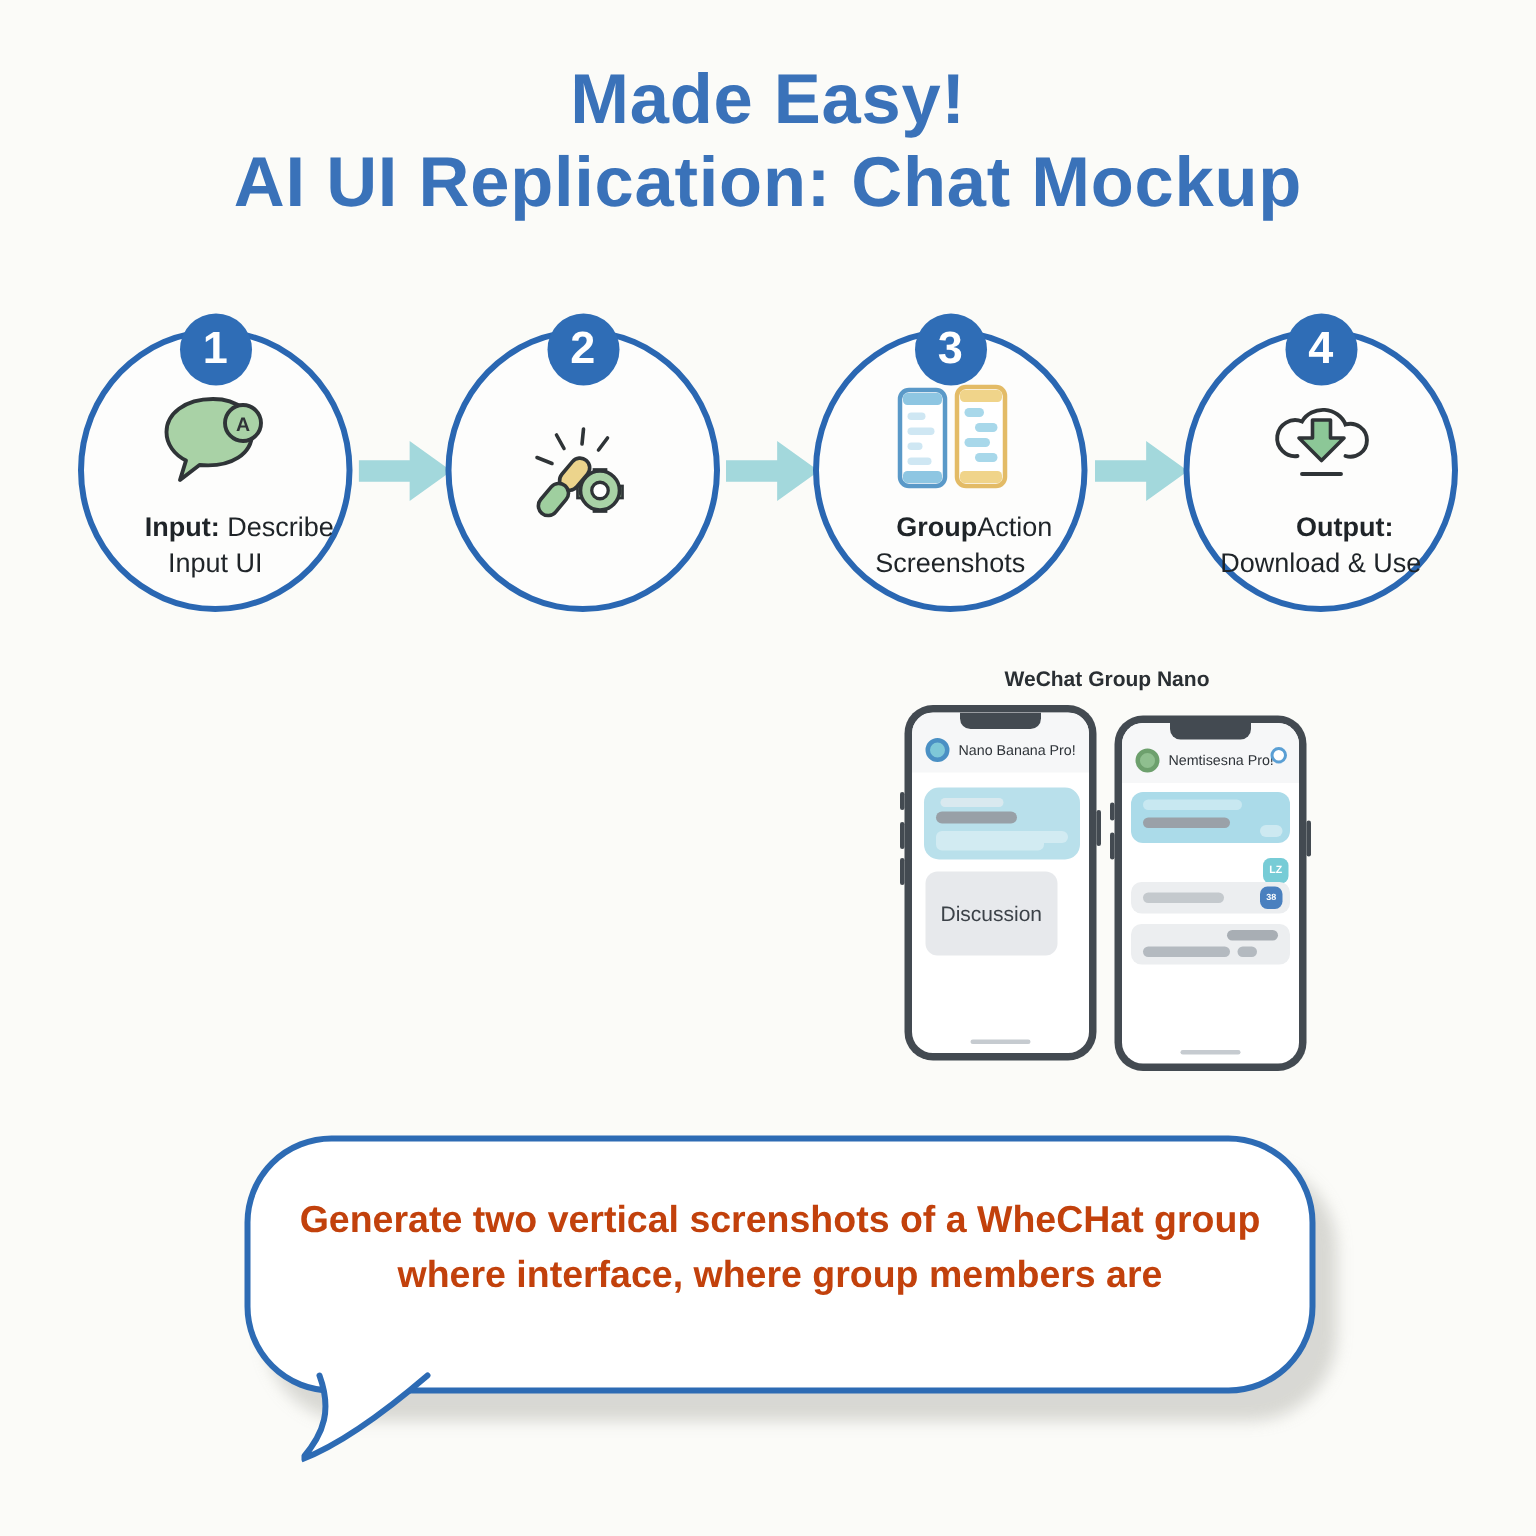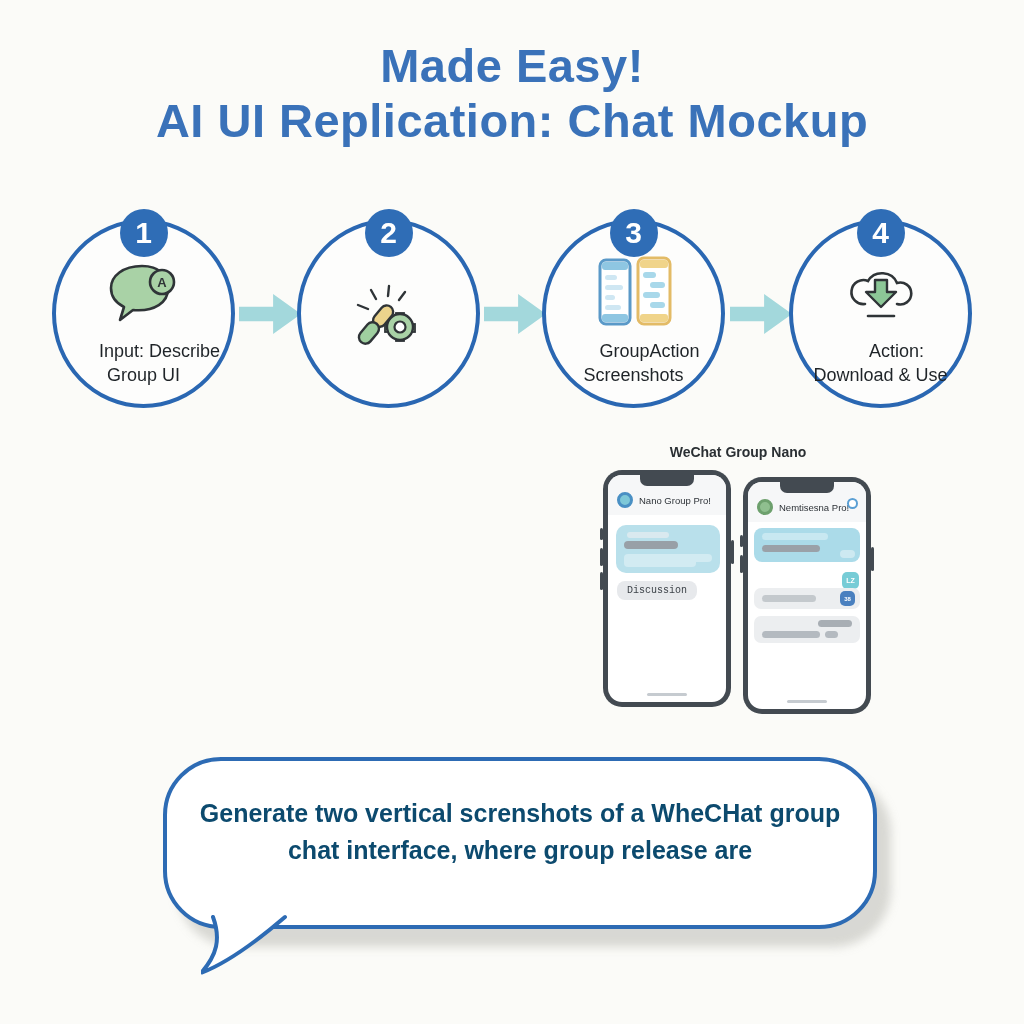--- a/index.html
+++ b/index.html
@@ -37,21 +37,21 @@
     width:48px; height:48px; border-radius:50%;
     background:#2f6db6; color:#ffffff;
     font-weight:700; font-size:30px;
     display:flex; align-items:center; justify-content:center;
   }
   .step-icon { height:84px; display:flex; align-items:center; justify-content:center; }
   .step-label {
     margin-top:6px; text-align:center;
     font-size:18px; line-height:1.28; color:#1f2428;
   }
-  .step-label b { font-weight:400;margin-left:32px; }
+  .step-label b { font-weight:700;margin-left:32px; }
 
   
   .flow-arrow {
     position:absolute; top:294px; width:62px; height:40px;
     background:#a3d8dc;
     clip-path:polygon(0 32%, 55% 32%, 55% 0, 100% 50%, 55% 100%, 55% 68%, 0 68%);
   }
   .flow-arrow.a1 { left:239px; }
   .flow-arrow.a2 { left:484px; }
   .flow-arrow.a3 { left:730px; }
@@ -94,23 +94,23 @@
     width:11px; height:11px; border-radius:50%;
     border:2.5px solid #5a9fd4; background:#ffffff;
   }
 
   .card-blue {
     position:relative; margin:10px 6px 0 8px; height:48px;
     background:#b9e0eb; border-radius:10px;
   }
   .pill { position:absolute; border-radius:4px; }
   .discussion-pill {
-    display:inline-block; margin:8px 0 0 9px; padding:4px 10px;
+    display:inline-block; margin:8px 0 0 9px; padding:20px 10px;
     background:#e7e9ec; border-radius:8px;
-    font-size:10px; color:#3c4248;font-family:Liberation Mono, monospace;
+    font-size:14px; color:#3c4248;
   }
   .home-bar {
     position:absolute; bottom:6px; left:50%; transform:translateX(-50%);
     width:40px; height:3px; background:#c6cbd0; border-radius:2px;
   }
 
   .p2 .card-blue { margin:6px 6px 0 6px; height:34px; background:#abdbe9; border-radius:8px; }
   .badge-sq {
     border-radius:5px; color:#ffffff; font-weight:700;
     display:flex; align-items:center; justify-content:center;
@@ -122,21 +122,21 @@
   .badge-blue { position:absolute; right:5px; top:3px; width:15px; height:15px; background:#4a80bf; font-size:6px; }
 
   
   .speech-bubble {
     position:absolute; left:163px; top:757px; width:714px; height:172px;
     background:#ffffff; border:4px solid #2d6bb4; border-radius:58px;
     box-shadow:14px 18px 10px rgba(160,160,152,0.38);
   }
   .speech-text {
     padding:34px 30px 0 30px; text-align:center;
-    font-size:25px; font-weight:600; color:#0c4a6e; line-height:1.46;
+    font-size:25px; font-weight:600; color:#c2410c; line-height:1.46;
   }
   .bubble-tail { position:absolute; left:34px; bottom:-52px; width:90px; height:64px; }
 </style>
 </head>
 <body>
 
 <div class="title">
   <div>Made Easy!</div>
   <div>AI UI Replication: Chat Mockup</div>
 </div>
@@ -145,21 +145,21 @@
   <div class="step-badge">1</div>
   <div class="step-icon">
     <svg width="80" height="68" viewBox="0 0 80 68">
       <path d="M38 8 C19 8 7 18 7 30 c0 8 5 15 13 19 l-4 13 13 -10 c22 2 35 -8 35 -21 C64 17 55 8 38 8 Z" fill="#a9d2a6" stroke="#2f3437" stroke-width="2.6" stroke-linejoin="round"></path>
       <circle cx="58" cy="24" r="12" fill="#a9d2a6" stroke="#2f3437" stroke-width="2.6"></circle>
       <text x="58" y="29" text-anchor="middle" font-size="13" font-weight="bold" fill="#2f3437" font-family="Liberation Sans, sans-serif">A</text>
     </svg>
   </div>
   <div class="step-label">
     <div><b>Input:</b><span> Describe</span></div>
-    <div>Group UI</div>
+    <div>Input UI</div>
   </div>
 </div>
 
 <div class="flow-arrow a1"></div>
 
 <div class="step-circle c2">
   <div class="step-badge">2</div>
   <div class="step-icon">
     <svg width="82" height="72" viewBox="0 0 82 72">
       <path d="M28 16 L23 7 M40 13 L41 3 M51 17 L57 9 M20 26 L10 22" stroke="#2f3437" stroke-width="2.4" stroke-linecap="round" fill="none"></path>
@@ -212,37 +212,37 @@
 <div class="step-circle c4">
   <div class="step-badge">4</div>
   <div class="step-icon">
     <svg width="80" height="68" viewBox="0 0 80 68">
       <path d="M24 46 a12 12 0 1 1 3 -23 a16 15 0 0 1 29 2 a11 11 0 1 1 0 21" fill="none" stroke="#2f3437" stroke-width="2.6" stroke-linecap="round"></path>
       <path d="M34 22 h12 v12 h9 L40 49 L25 34 h9 Z" fill="#8cc797" stroke="#2f3437" stroke-width="2.4" stroke-linejoin="round"></path>
       <line x1="27" y1="58" x2="53" y2="58" stroke="#2f3437" stroke-width="2.6" stroke-linecap="round"></line>
     </svg>
   </div>
   <div class="step-label">
-    <div><b>Action:</b><span></span></div>
+    <div><b>Output:</b><span></span></div>
     <div>Download &amp; Use</div>
   </div>
 </div>
 
 <div class="mockup-caption">WeChat Group Nano</div>
 
 <div class="phone p1">
   <div class="side-btn b1"></div>
   <div class="side-btn b2"></div>
   <div class="side-btn b3"></div>
   <div class="side-btn r1"></div>
   <div class="phone-screen">
     <div class="phone-notch"></div>
     <div class="chat-header">
       <div class="avatar"></div>
-      <div class="chat-title">Nano Group Pro!</div>
+      <div class="chat-title">Nano Banana Pro!</div>
     </div>
     <div class="card-blue">
       <div class="pill" style="left:11px; top:7px; width:42px; height:6px; background:#d9e9ef;"></div>
       <div class="pill" style="left:8px; top:16px; width:54px; height:8px; background:#98a0a7;"></div>
       <div class="pill" style="left:8px; bottom:6px; width:72px; height:13px; background:#d2ebf2;"></div>
       <div class="pill" style="right:8px; bottom:11px; width:26px; height:8px; background:#d2ebf2;"></div>
     </div>
     <div class="discussion-pill">Discussion</div>
     <div class="home-bar"></div>
   </div>
@@ -274,20 +274,20 @@
       <div class="pill" style="left:8px; bottom:5px; width:58px; height:7px; background:#b4bac0;"></div>
       <div class="pill" style="left:71px; bottom:5px; width:13px; height:7px; background:#b4bac0;"></div>
     </div>
     <div class="home-bar"></div>
   </div>
 </div>
 
 <div class="speech-bubble">
   <div class="speech-text">
     <div>Generate two vertical screnshots of a WheCHat group</div>
-    <div>chat interface, where group release are</div>
+    <div>where interface, where group members are</div>
   </div>
   <svg class="bubble-tail" viewBox="0 0 90 64">
     <rect x="10" y="0" width="72" height="9" fill="#ffffff"></rect>
     <path d="M12 4 C20 26 16 42 0 60 C26 50 56 28 84 4 Z" fill="#ffffff"></path>
     <path d="M12 4 C20 26 16 42 0 60 C26 50 56 28 84 4" fill="none" stroke="#2d6bb4" stroke-width="4" stroke-linecap="round"></path>
   </svg>
 </div>
 
 </body></html>

